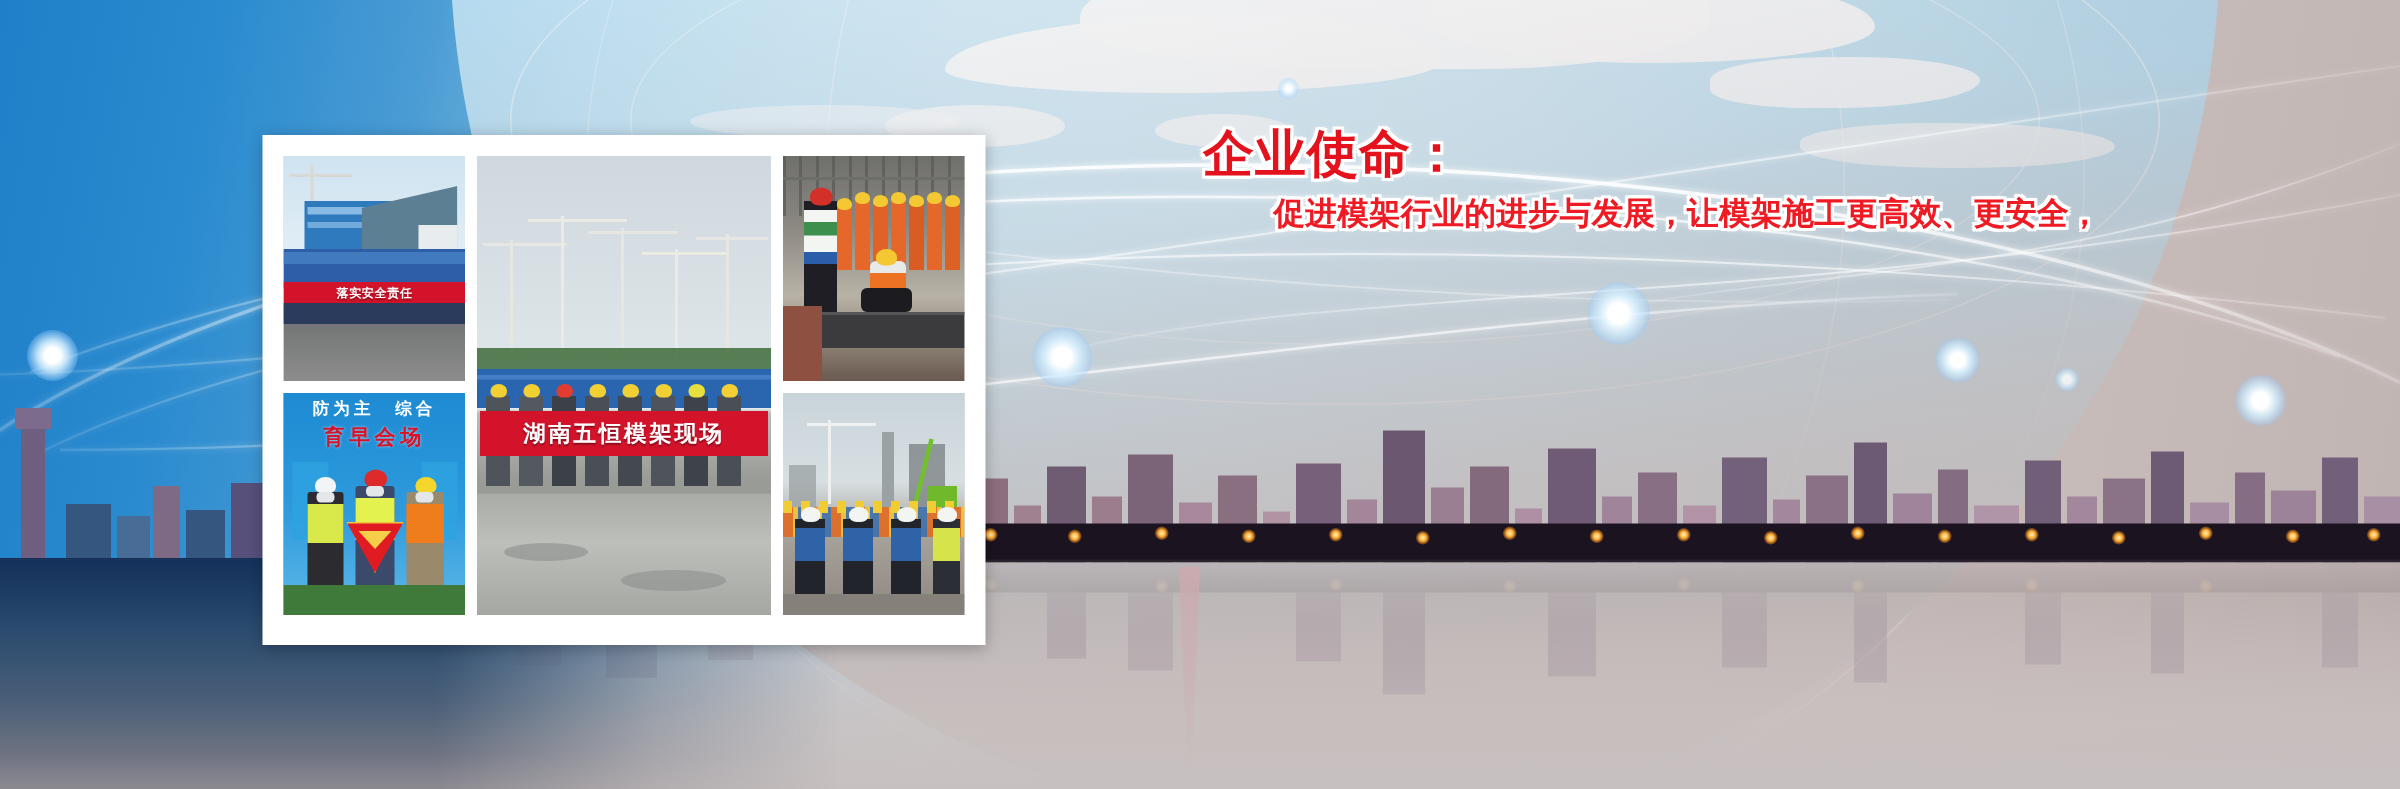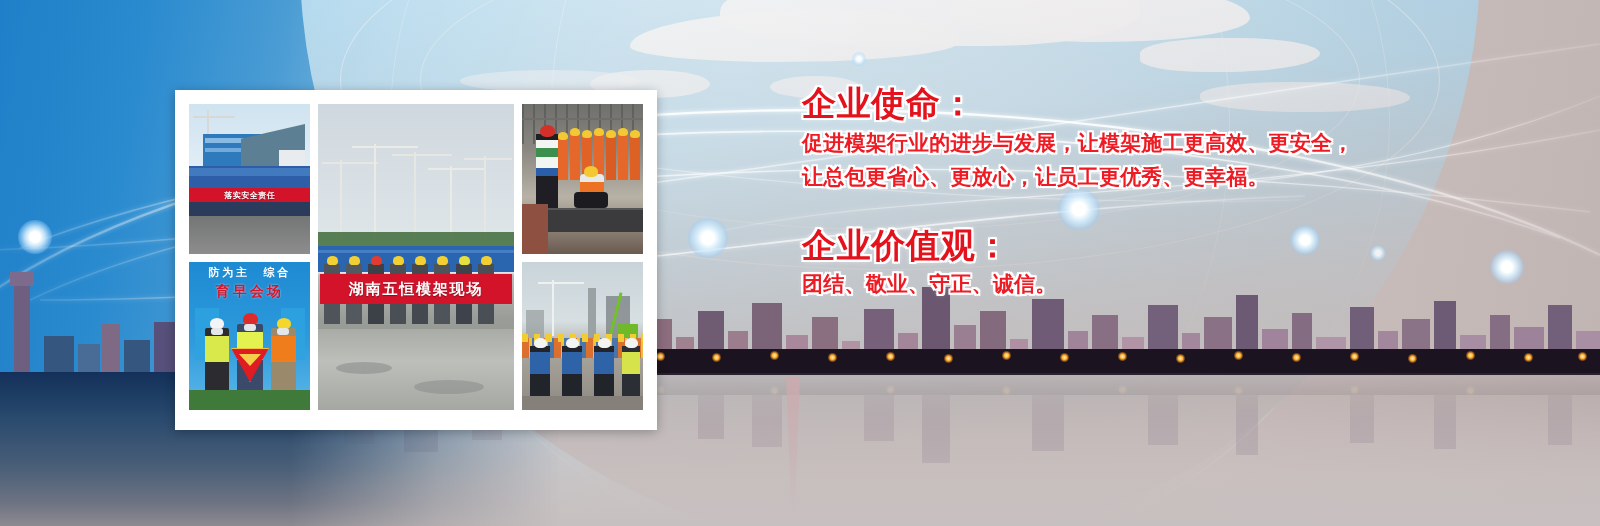--- a/index.html
+++ b/index.html
@@ -132,20 +132,21 @@
       -2px 0 0 #fff, 2px 0 0 #fff, 0 -2px 0 #fff, 0 2px 0 #fff,
       0 0 6px rgba(255,255,255,.95);
   }
   .ln{
     color:#ee1b24;font-weight:bold;font-size:21px;line-height:1.62;
     letter-spacing:.01em;
     text-shadow:
       -2px -2px 0 #fff, 2px -2px 0 #fff, -2px 2px 0 #fff, 2px 2px 0 #fff,
       -2px 0 0 #fff, 2px 0 0 #fff, 0 -2px 0 #fff, 0 2px 0 #fff,
       0 0 5px rgba(255,255,255,.9);
+    margin-left: 47px;
   }
   #blk-mission{margin-bottom:30px;}
   #blk-vision{margin-bottom:28px;}
 </style>
 </head>
 <body>
 
 <div id="stage">
 
   <div class="layer" id="sky-base"></div>
@@ -487,23 +488,18 @@
         <div style="position:absolute;left:0;right:0;bottom:0;height:14px;background:#85807a;"></div>
       </div>
     </div>
   </div>
 
   <div id="copy">
 
     <div class="blk" id="blk-mission">
       <div class="hd">企业使命：</div>
       <div class="ln">促进模架行业的进步与发展，让模架施工更高效、更安全，</div>
-      <div class="ln">让总包更省心、更放心，让员工更优秀、更幸福。</div>
     </div>
 
 
-    <div class="blk" id="blk-values">
-      <div class="hd">企业价值观：</div>
-      <div class="ln">团结、敬业、守正、诚信。</div>
-    </div>
   </div>
 
 </div>
 
 </body></html>

